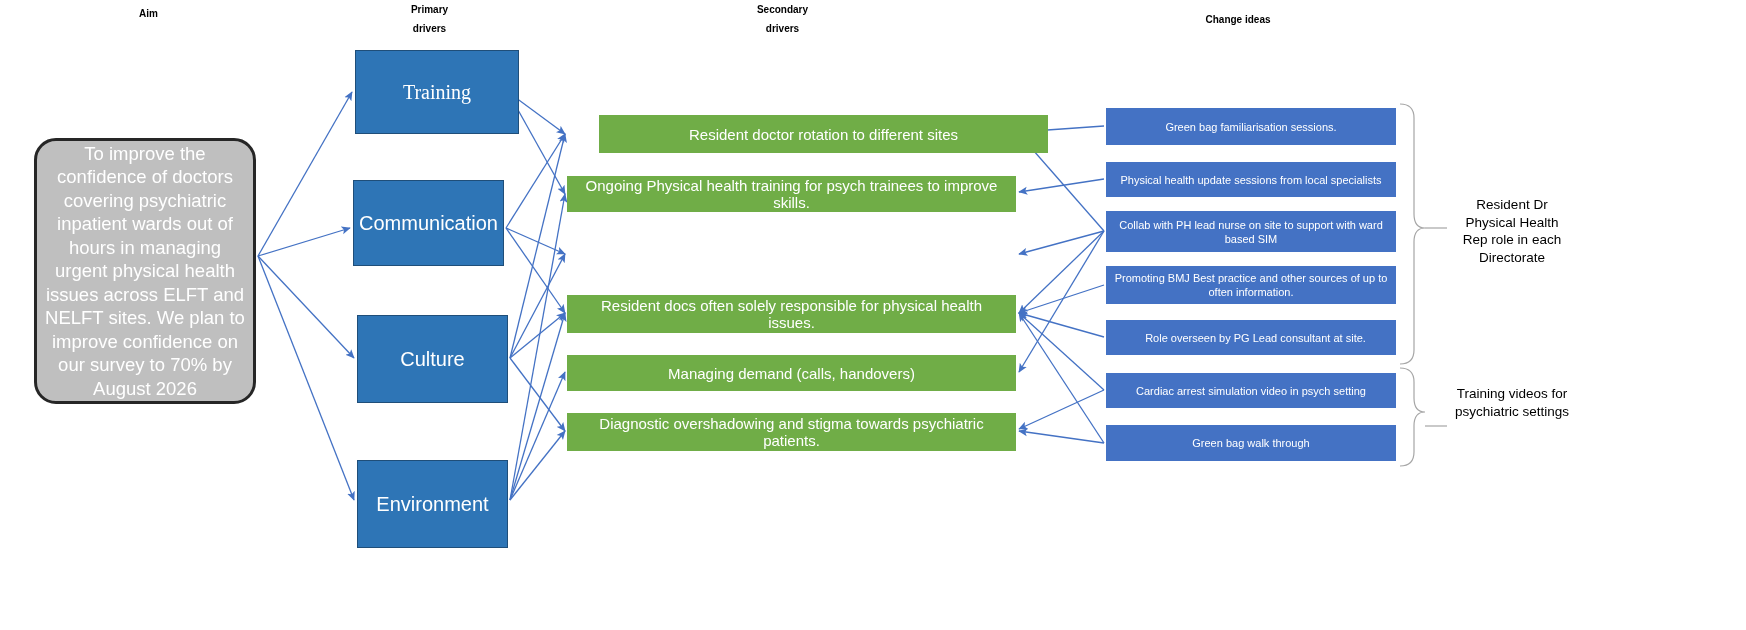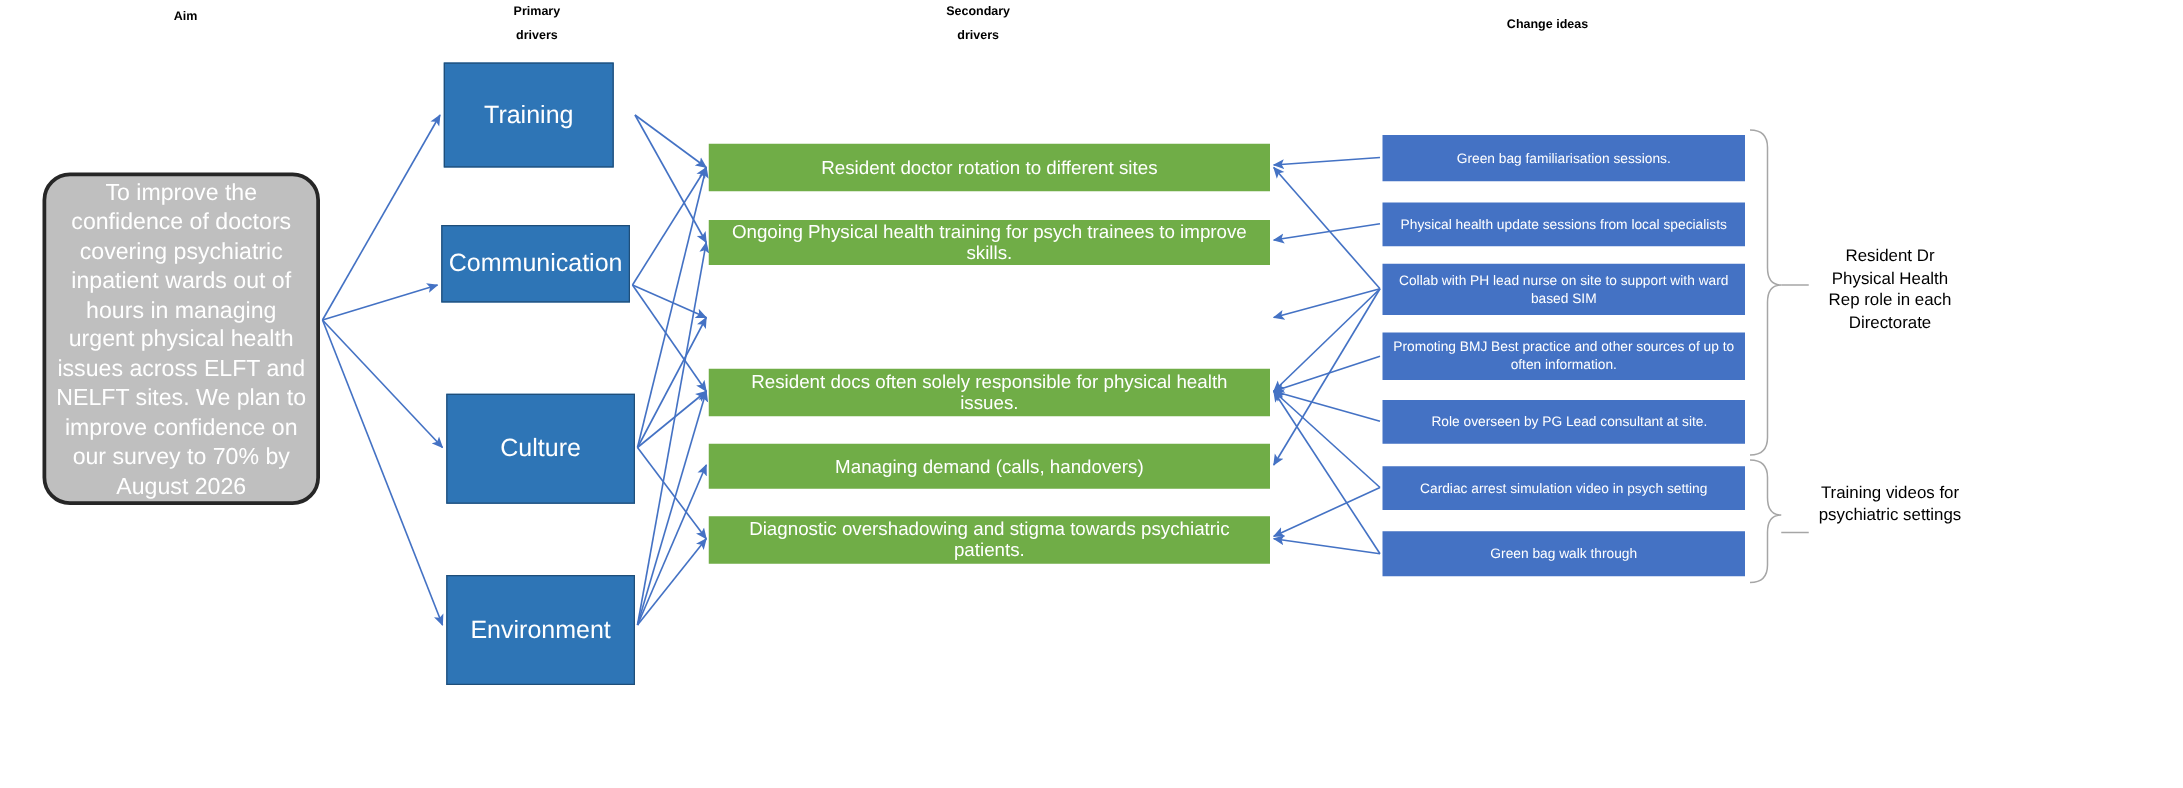--- a/index.html
+++ b/index.html
@@ -104,34 +104,34 @@
   <div class="col-header" style="left:377px;top:0px;width:105px;white-space:pre-line;">Primary
 drivers</div>
   <div class="col-header" style="left:730px;top:0px;width:105px;white-space:pre-line;">Secondary
 drivers</div>
   <div class="col-header" style="left:1173px;top:10px;width:130px;">Change ideas</div>
 
   <div class="aim-box">
     <div class="aim-text">To improve the confidence of doctors covering psychiatric inpatient wards out of hours in managing urgent physical health issues across ELFT and NELFT sites. We plan to improve confidence on our survey to 70% by August 2026</div>
   </div>
 
-  <div class="pd-box" style="left:355px;top:50px;width:136px;height:84px;">
+  <div class="pd-box" style="left:355px;top:50px;width:164px;height:84px;font-family:Liberation Serif, serif;">
     <span>Training</span>
   </div>
-  <div class="pd-box" style="left:353px;top:180px;width:151px;height:62px;">
+  <div class="pd-box" style="left:353px;top:180px;width:151px;height:86px;">
     <span>Communication</span>
   </div>
   <div class="pd-box" style="left:357px;top:315px;width:151px;height:88px;">
     <span>Culture</span>
   </div>
   <div class="pd-box" style="left:357px;top:460px;width:151px;height:88px;">
     <span>Environment</span>
   </div>
 
-  <div class="sd-box" style="left:567px;top:115px;width:449px;height:38px;">
+  <div class="sd-box" style="left:599px;top:115px;width:449px;height:38px;">
     <span>Resident doctor rotation to different sites</span>
   </div>
   <div class="sd-box" style="left:567px;top:176px;width:449px;height:36px;">
     <span>Ongoing Physical health training for psych trainees to improve skills.</span>
   </div>
   <div class="sd-box" style="left:567px;top:295px;width:449px;height:38px;">
     <span>Resident docs often solely responsible for physical health issues.</span>
   </div>
   <div class="sd-box" style="left:567px;top:355px;width:449px;height:36px;">
     <span>Managing demand (calls, handovers)</span>

